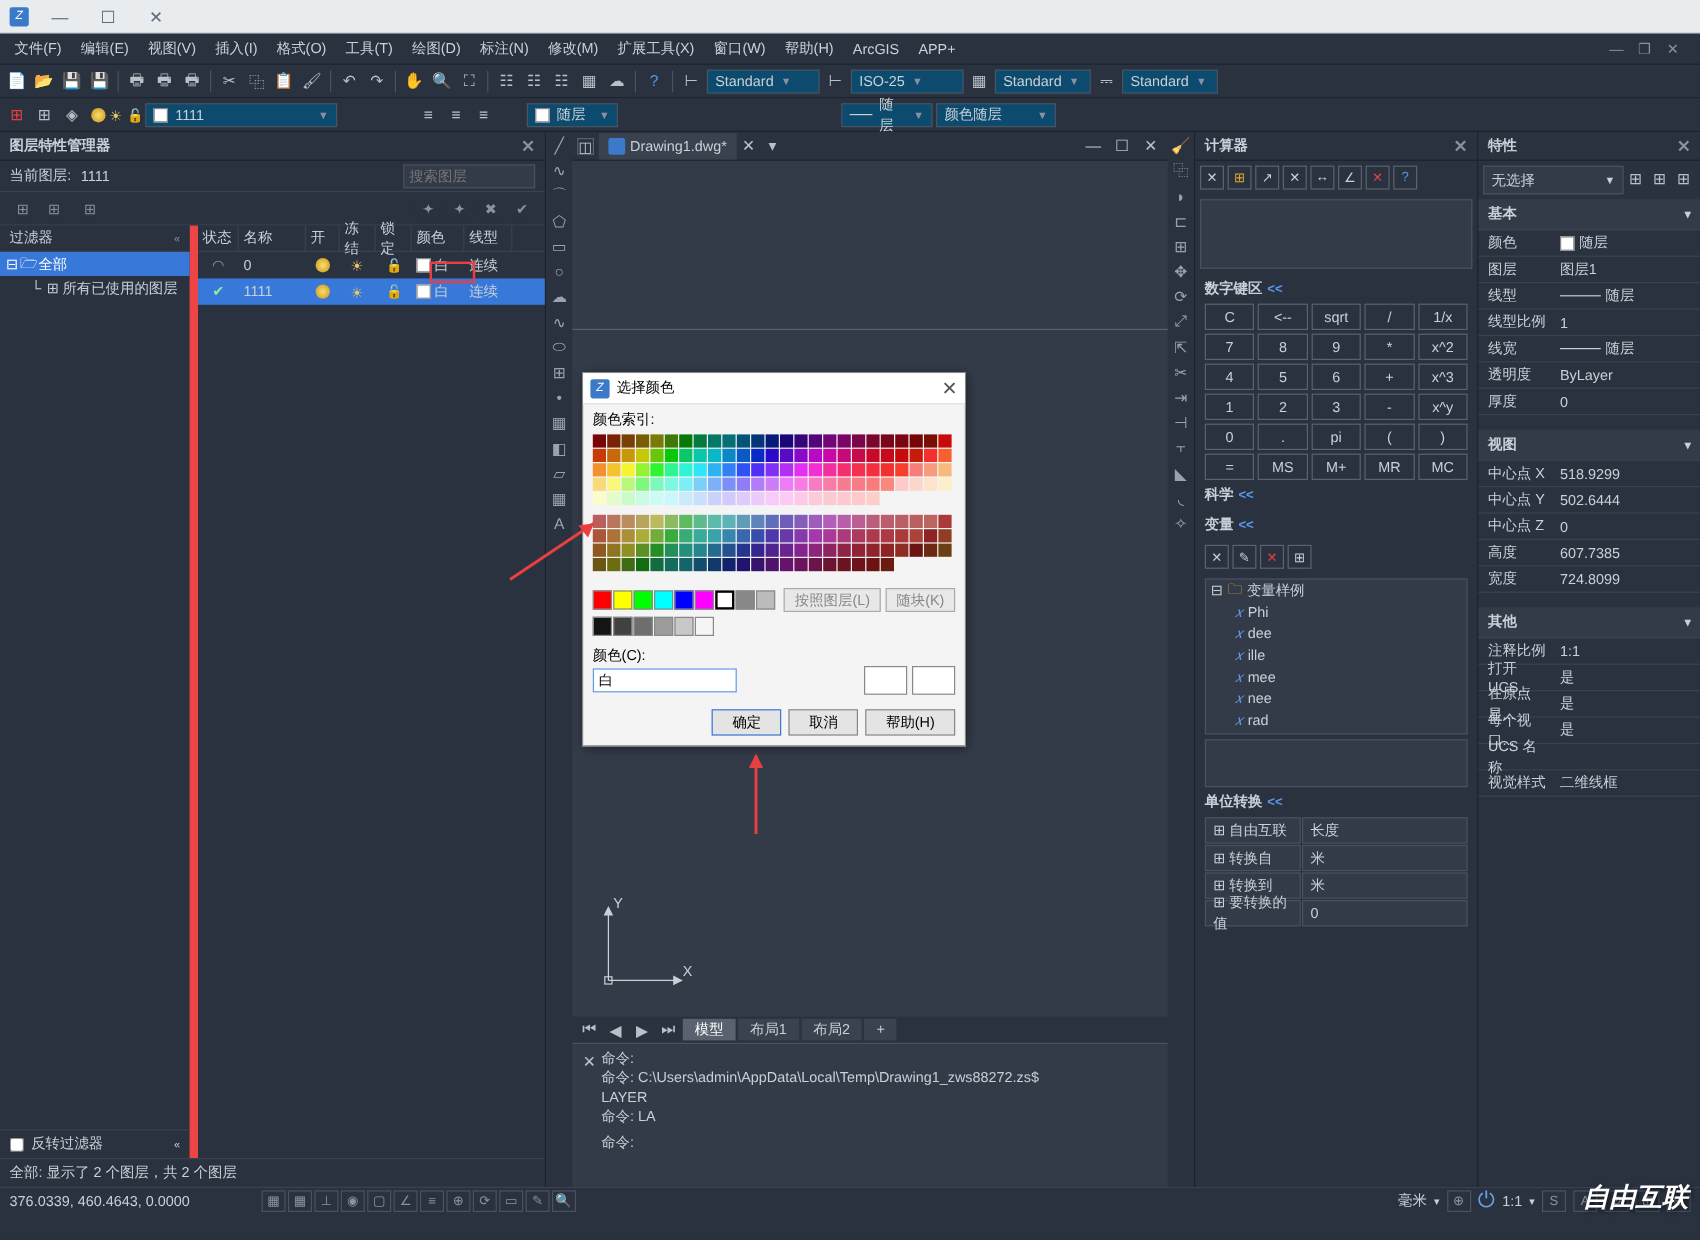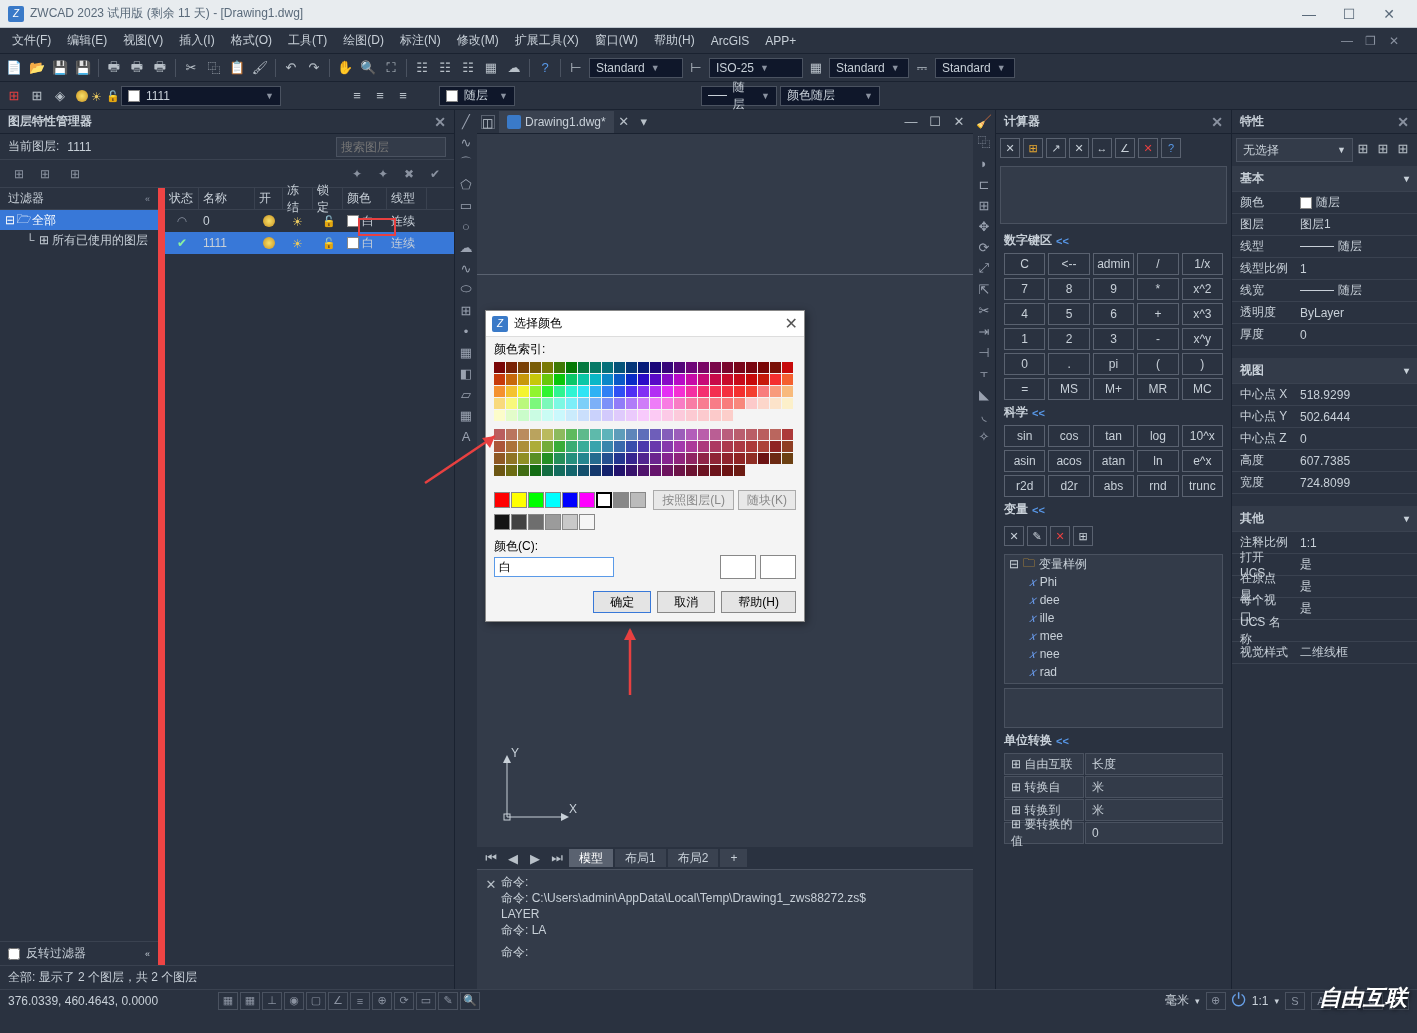--- a/index.html
+++ b/index.html
@@ -6,21 +6,21 @@
 body{background:#2a3240;color:#c8d0d8;width:1417px;height:1033px;overflow:hidden;position:relative}
 .titlebar{height:28px;background:#e8ecef;display:flex;align-items:center;padding:0 8px;color:#5a6a7a;border-bottom:1px solid #c0c8d0}
 .titlebar .logo{width:16px;height:16px;background:#3a7ac8;border-radius:2px;margin-right:6px;display:flex;align-items:center;justify-content:center;color:#fff;font-size:10px;font-style:italic}
 .titlebar .title{flex:1}
 .titlebar .winbtn{width:40px;height:28px;display:flex;align-items:center;justify-content:center;color:#5a6a7a;font-size:14px}
 .menubar{height:26px;background:#2a3240;display:flex;align-items:center;padding:0 4px;border-bottom:1px solid #1a2230}
 .menubar .mitem{padding:3px 8px;color:#c8d0d8}
 .mainbar{height:28px;background:#2a3240;display:flex;align-items:center;padding:0 4px;border-bottom:1px solid #1a2230;gap:3px}
 .mainbar .sep{width:1px;height:18px;background:#4a5260;margin:0 2px}
 .tico{width:20px;height:20px;display:flex;align-items:center;justify-content:center;color:#b8c0c8;font-size:13px}
-.combo{height:20px;background:#0f172a;border:1px solid #4a5260;display:flex;align-items:center;padding:0 6px;color:#c8d0d8;gap:6px}
+.combo{height:20px;background:#0c4a6e;border:1px solid #4a5260;display:flex;align-items:center;padding:0 6px;color:#c8d0d8;gap:6px}
 .combo .carr{color:#8a92a0;font-size:9px}
 .secbar{height:28px;background:#2a3240;display:flex;align-items:center;padding:0 4px;border-bottom:1px solid #1a2230;gap:3px}
 .maincontent{display:flex;height:calc(100% - 28px - 26px - 28px - 28px - 22px - 22px)}
 .leftpanel{width:455px;display:flex;flex-direction:column;border-right:1px solid #1a2230}
 .panelhead{height:24px;background:#2a3240;display:flex;align-items:center;padding:0 8px;color:#c8d0d8;border-bottom:1px solid #1a2230;font-weight:bold}
 .panelhead .closeb{margin-left:auto;font-size:14px;color:#8a92a0}
 .layerrow{height:26px;display:flex;align-items:center;padding:0 8px;gap:8px;border-bottom:1px solid #3a4250}
 .layerrow .lab{color:#c8d0d8}
 .layerrow input{background:#333b49;border:1px solid #4a5260;color:#8a92a0;height:20px;padding:0 4px;flex:1}
 .lgbtns{height:28px;display:flex;align-items:center;padding:0 8px;gap:4px;border-bottom:1px solid #3a4250}
@@ -106,21 +106,20 @@
 .arrow{position:absolute;pointer-events:none;z-index:101}
 .redbox{position:absolute;border:2px solid #e84040;z-index:50}
 .watermark{position:absolute;bottom:20px;right:10px;font-size:22px;font-weight:bold;font-style:italic;color:#fff;text-shadow:2px 2px 4px rgba(0,0,0,0.6);z-index:300}
 .hline{width:100%;height:1px;background:#5a6270}
 </style>
 </head>
 <body>
 
 <div class="titlebar">
   <div class="logo">Z</div>
-  <div class="title">ZWCAD 2023 试用版 (剩余 11 天) - [Drawing1.dwg]</div>
   <div class="winbtn">—</div>
   <div class="winbtn">☐</div>
   <div class="winbtn">✕</div>
 </div>
 
 <div class="menubar">
   <div class="mitem">文件(F)</div>
   <div class="mitem">编辑(E)</div>
   <div class="mitem">视图(V)</div>
   <div class="mitem">插入(I)</div>
@@ -433,21 +432,21 @@
       <div class="calcbtn" style="color:#5898e8">?</div>
     </div>
     <div class="calcdisp"></div>
     <div class="calcsec">
         <span>数字键区</span>
         <span class="col">&lt;&lt;</span>
       </div>
     <div class="calcgrid" id="numgrid">
         <div class="ckey">C</div>
         <div class="ckey">&lt;--</div>
-        <div class="ckey">admin</div>
+        <div class="ckey">sqrt</div>
         <div class="ckey">/</div>
         <div class="ckey">1/x</div>
         <div class="ckey">7</div>
         <div class="ckey">8</div>
         <div class="ckey">9</div>
         <div class="ckey">*</div>
         <div class="ckey">x^2</div>
         <div class="ckey">4</div>
         <div class="ckey">5</div>
         <div class="ckey">6</div>
@@ -465,37 +464,20 @@
         <div class="ckey">)</div>
         <div class="ckey">=</div>
         <div class="ckey">MS</div>
         <div class="ckey">M+</div>
         <div class="ckey">MR</div>
         <div class="ckey">MC</div>
       </div>
     <div class="calcsec">
         <span>科学</span>
         <span class="col">&lt;&lt;</span>
-      </div>
-    <div class="calcgrid" id="scigrid">
-        <div class="ckey">sin</div>
-        <div class="ckey">cos</div>
-        <div class="ckey">tan</div>
-        <div class="ckey">log</div>
-        <div class="ckey">10^x</div>
-        <div class="ckey">asin</div>
-        <div class="ckey">acos</div>
-        <div class="ckey">atan</div>
-        <div class="ckey">ln</div>
-        <div class="ckey">e^x</div>
-        <div class="ckey">r2d</div>
-        <div class="ckey">d2r</div>
-        <div class="ckey">abs</div>
-        <div class="ckey">rnd</div>
-        <div class="ckey">trunc</div>
       </div>
     <div class="calcsec">
         <span>变量</span>
         <span class="col">&lt;&lt;</span>
       </div>
     <div class="calcbtns" style="padding:0 8px">
       <div class="calcbtn">✕</div>
       <div class="calcbtn">✎</div>
       <div class="calcbtn" style="color:#e84040">✕</div>
       <div class="calcbtn">⊞</div>

